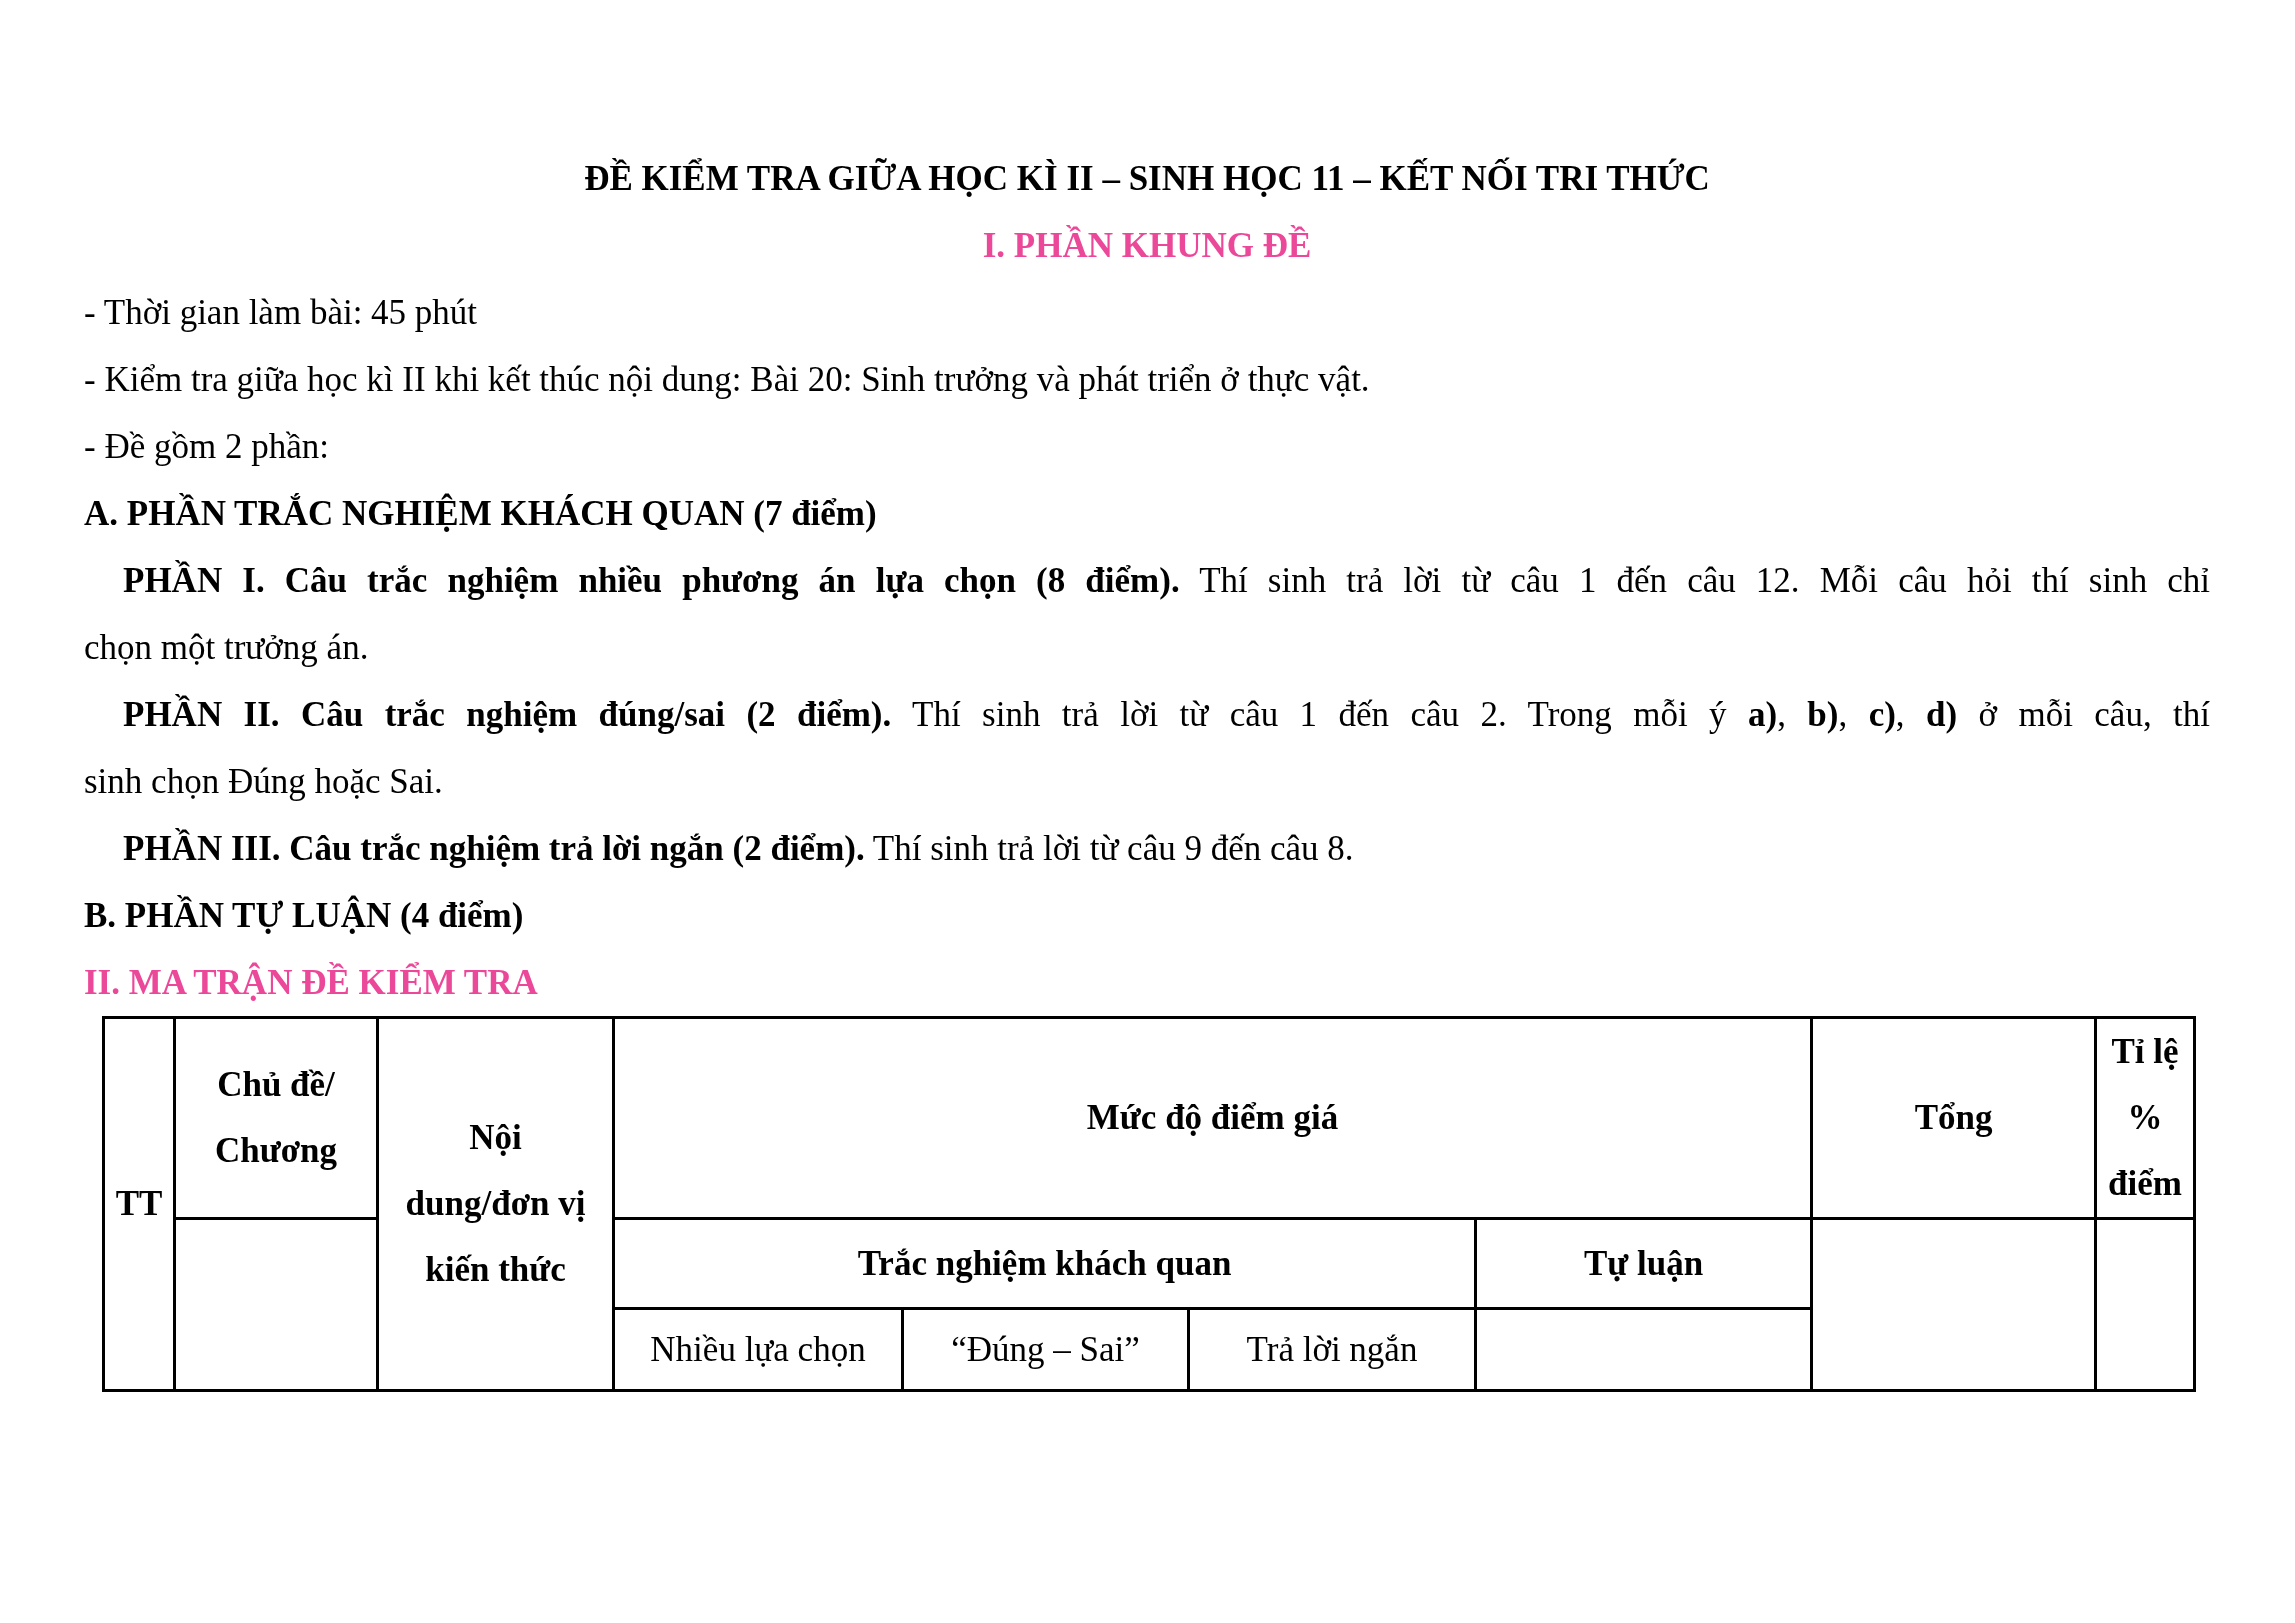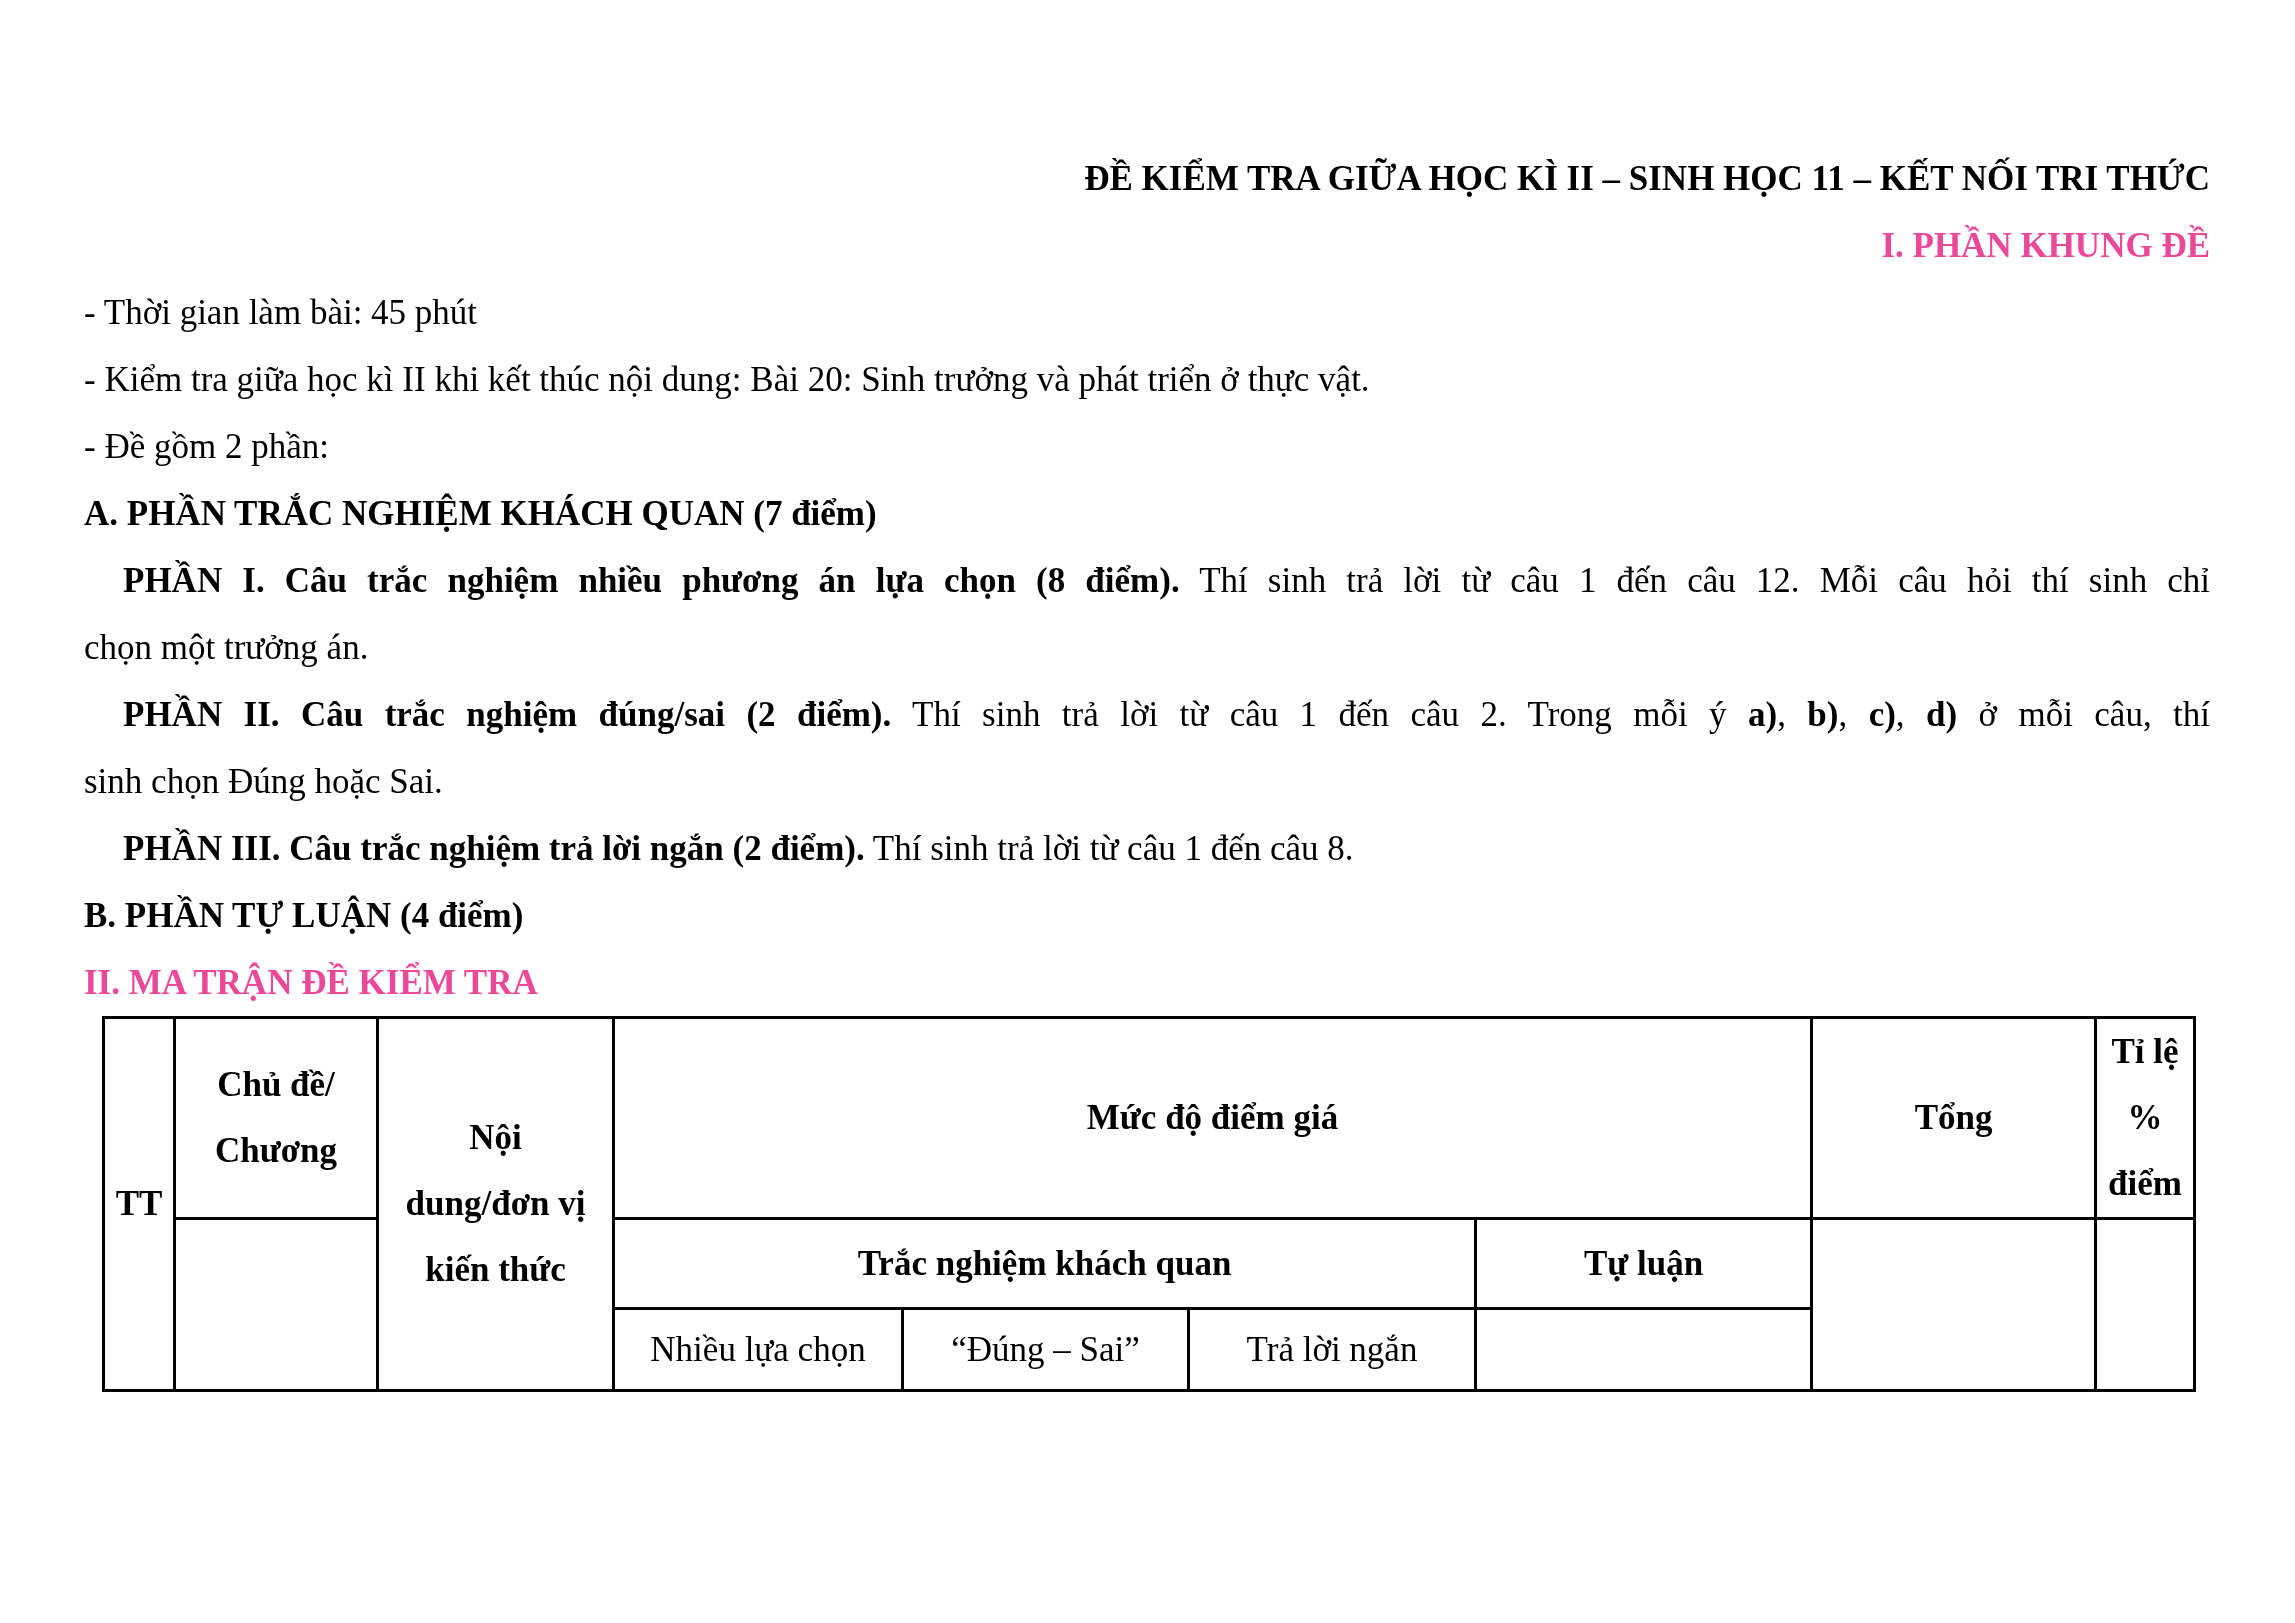--- a/index.html
+++ b/index.html
@@ -6,21 +6,21 @@
   body {
     width: 2295px; height: 1623px;
     background: #ffffff;
     color: #000000;
     font-family: "Liberation Serif", serif;
     font-size: 35px;
     overflow: hidden;
   }
   .page { padding: 145px 85px 0 84px; }
   .line { line-height: 67px; min-height: 67px; white-space: normal; }
-  .center { text-align: right; }
+  .center { text-align: center; }
   .b { font-weight: bold; }
   .red { color: #ec4899; }
   .nowrap { white-space: nowrap; }
   
   .jline {
     padding-left: 39px;
     text-align: justify;
     text-align-last: justify;
   }
   .indent { padding-left: 39px; }
@@ -65,21 +65,21 @@
   <div class="line b">A. PHẦN TRẮC NGHIỆM KHÁCH QUAN (7 điểm)</div>
 
   <div class="line jline"><span class="b">PHẦN I. Câu trắc nghiệm nhiều phương án lựa chọn (8 điểm).</span><span> Thí sinh trả lời từ câu 1 đến câu 12. Mỗi câu hỏi thí sinh chỉ</span></div>
 
   <div class="line">chọn một trưởng án.</div>
 
   <div class="line jline"><span class="b">PHẦN II. Câu trắc nghiệm đúng/sai (2 điểm).</span><span> Thí sinh trả lời từ câu 1 đến câu 2. Trong mỗi ý </span><span class="b">a)</span><span>, </span><span class="b">b)</span><span>, </span><span class="b">c)</span><span>, </span><span class="b">d)</span><span> ở mỗi câu, thí</span></div>
 
   <div class="line">sinh chọn Đúng hoặc Sai.</div>
 
-  <div class="line indent"><span class="b">PHẦN III. Câu trắc nghiệm trả lời ngắn (2 điểm).</span><span> Thí sinh trả lời từ câu 1 đến câu 8.</span></div>
+  <div class="line indent"><span class="b">PHẦN III. Câu trắc nghiệm trả lời ngắn (2 điểm).</span><span> Thí sinh trả lời từ câu 9 đến câu 8.</span></div>
 
   <div class="line b">B. PHẦN TỰ LUẬN (4 điểm)</div>
 
   <div class="line b red">II. MA TRẬN ĐỀ KIỂM TRA</div>
 
   <table class="matrix">
     <colgroup>
       <col style="width:71px">
       <col style="width:203px">
       <col style="width:236px">

